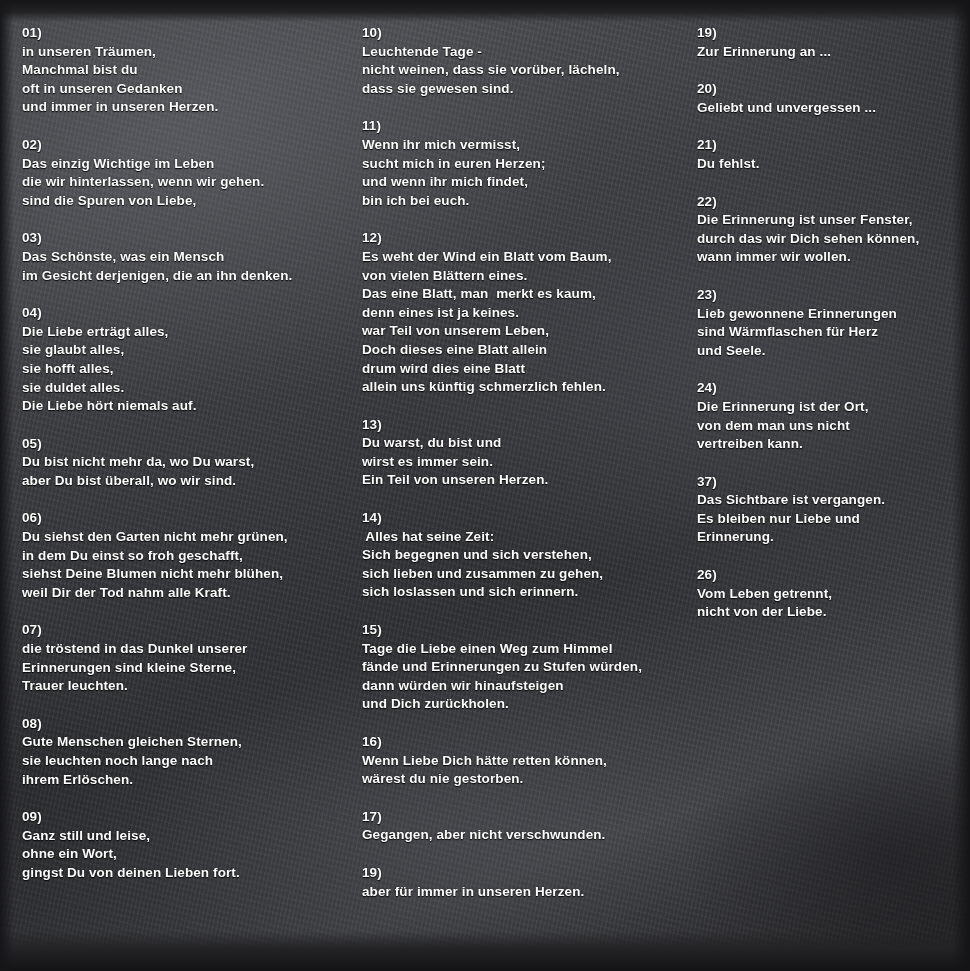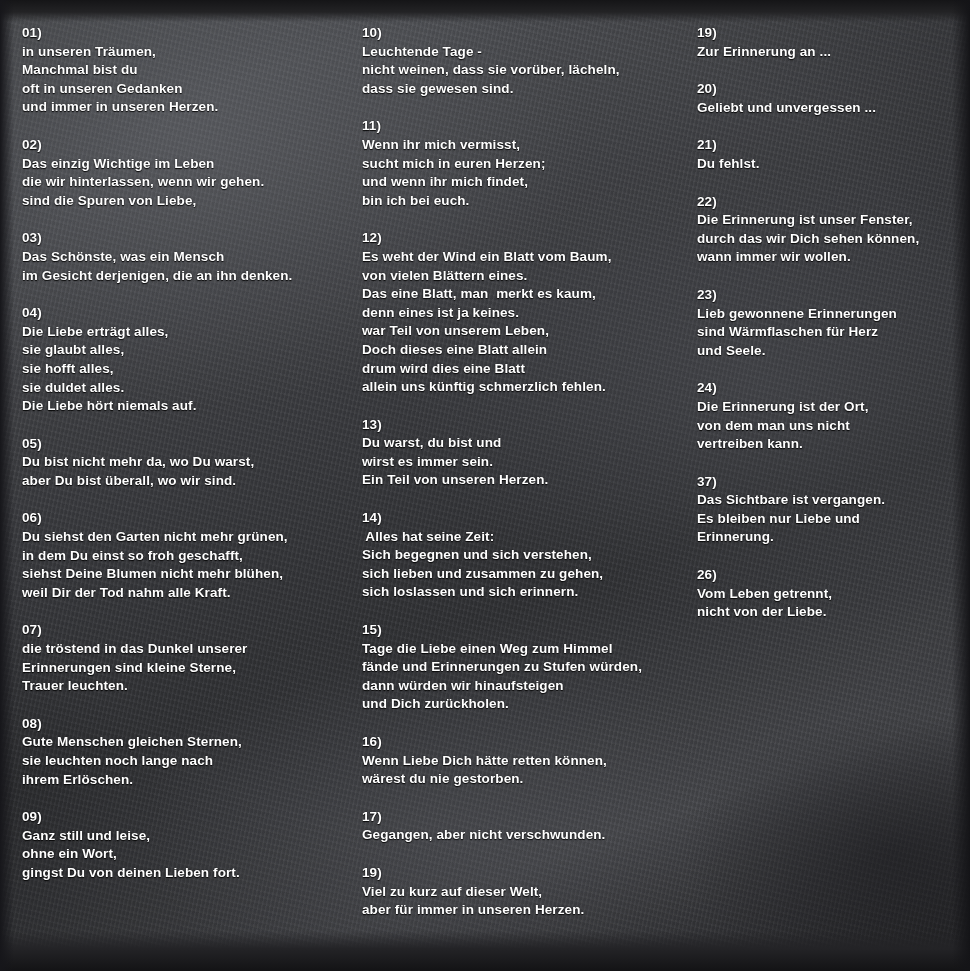--- a/index.html
+++ b/index.html
@@ -212,21 +212,20 @@
           <div class="entry-number">16)</div>
           <div class="entry-line">Wenn Liebe Dich hätte retten können,</div>
           <div class="entry-line">wärest du nie gestorben.</div>
         </div>
         <div class="entry">
           <div class="entry-number">17)</div>
           <div class="entry-line">Gegangen, aber nicht verschwunden.</div>
         </div>
         <div class="entry">
           <div class="entry-number">19)</div>
-          <div class="entry-line">Viel zu kurz auf dieser Welt,</div>
           <div class="entry-line">aber für immer in unseren Herzen.</div>
         </div>
       </div>
       <div class="column col-3">
         <div class="entry">
           <div class="entry-number">19)</div>
           <div class="entry-line">Zur Erinnerung an ...</div>
         </div>
         <div class="entry">
           <div class="entry-number">20)</div>

